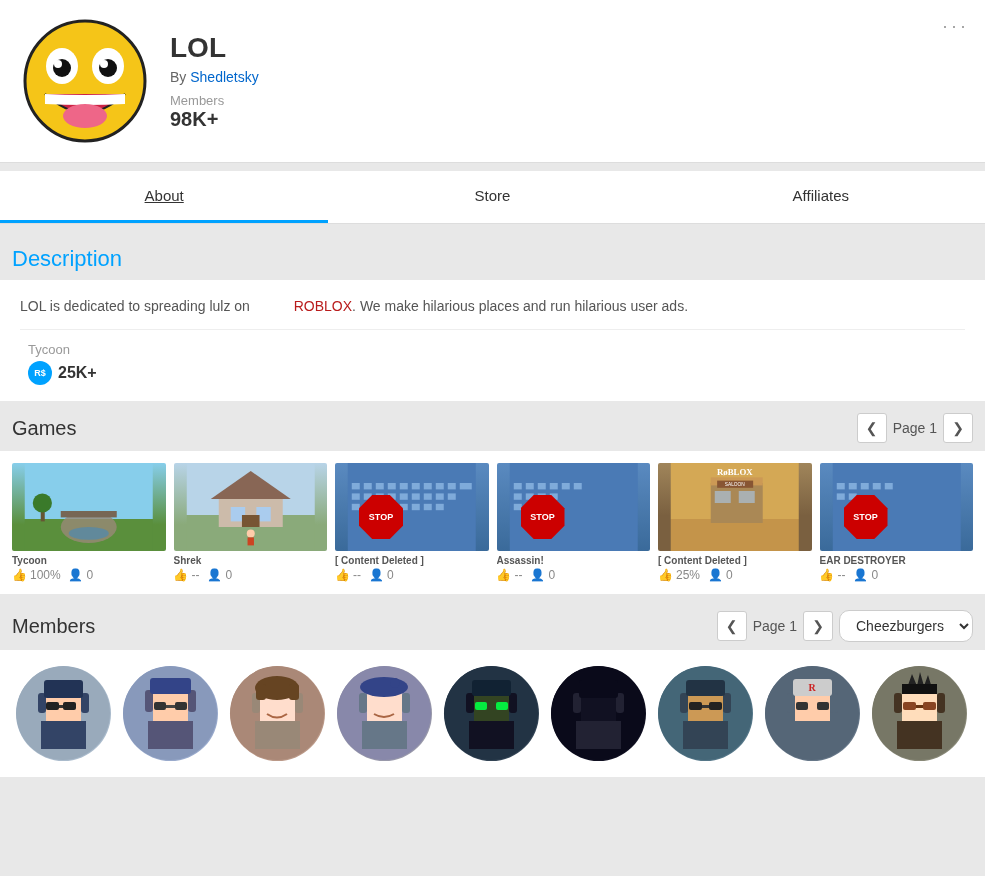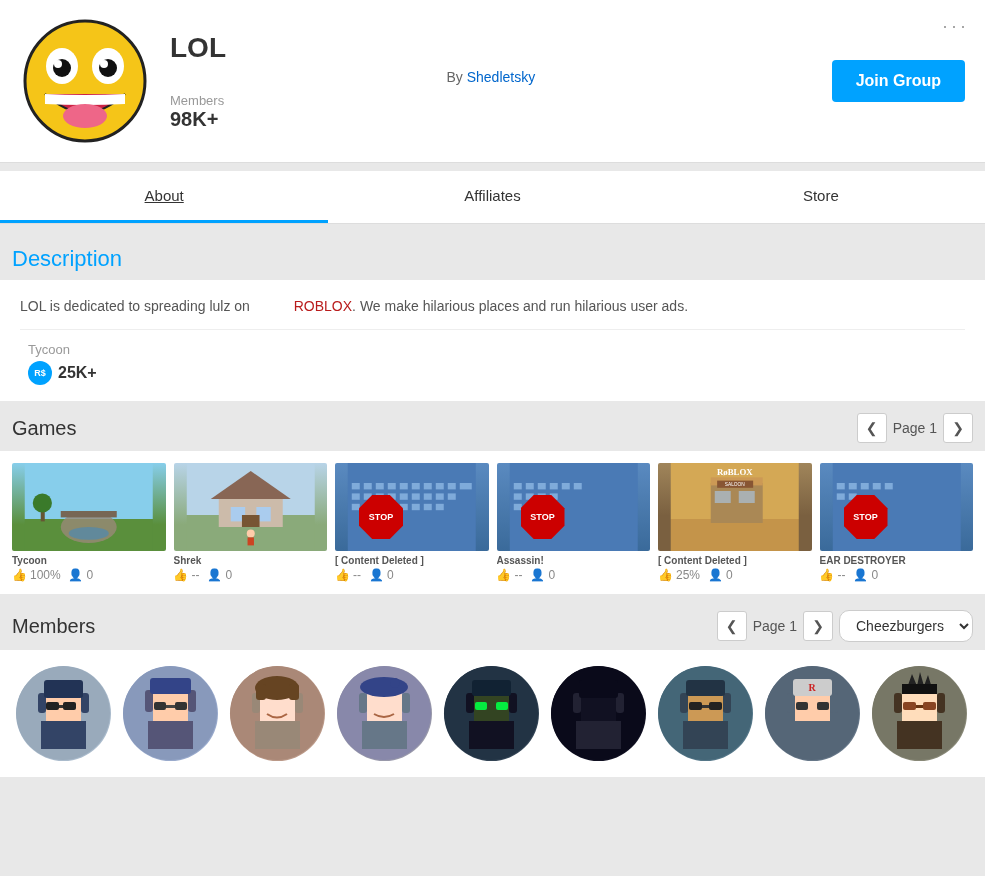--- a/index.html
+++ b/index.html
@@ -15,21 +15,21 @@
       border-bottom: 1px solid #ddd;
       position: relative;
     }
     .group-avatar {
       width: 130px;
       height: 130px;
       flex-shrink: 0;
     }
     .group-info { flex: 1; }
     .group-title { font-size: 28px; font-weight: bold; color: #333; }
-    .group-by { font-size: 14px; color: #666; margin-top: 5px; text-align: center; }
+    .group-by { font-size: 14px; color: #666; margin-top: 5px; }
     .group-by a { color: #0066cc; text-decoration: none; }
     .group-members-label { font-size: 13px; color: #999; margin-top: 8px; }
     .group-members-count { font-size: 20px; font-weight: bold; color: #333; }
     .join-btn {
       background: #00a2ff;
       color: #fff;
       border: none;
       border-radius: 4px;
       padding: 12px 24px;
       font-size: 16px;
@@ -277,32 +277,31 @@
   <div class="group-info">
     <div class="group-title">LOL</div>
     <div class="group-by">
       <span>By</span>
       <a>Shedletsky</a>
     </div>
     <div class="group-members-label">Members</div>
     <div class="group-members-count">98K+</div>
   </div>
 
-  <button class="join-btn">Join Group</button>
 </div>
 
 <div class="tabs">
   <div class="tab active">
     <span>About</span>
   </div>
   <div class="tab">
+    <span>Store</span>
+  </div>
+  <div class="tab">
     <span>Affiliates</span>
-  </div>
-  <div class="tab">
-    <span>Store</span>
   </div>
 </div>
 
 <div class="content">
 
   <div class="section-title" style="color:#00a2ff; padding:10px 12px 4px; font-size:22px;">Description</div>
   <div class="description-box">
     <p class="description-text">
       LOL is dedicated to spreading lulz on <a>ROBLOX</a>. We make hilarious places and run hilarious user ads.
     </p>

